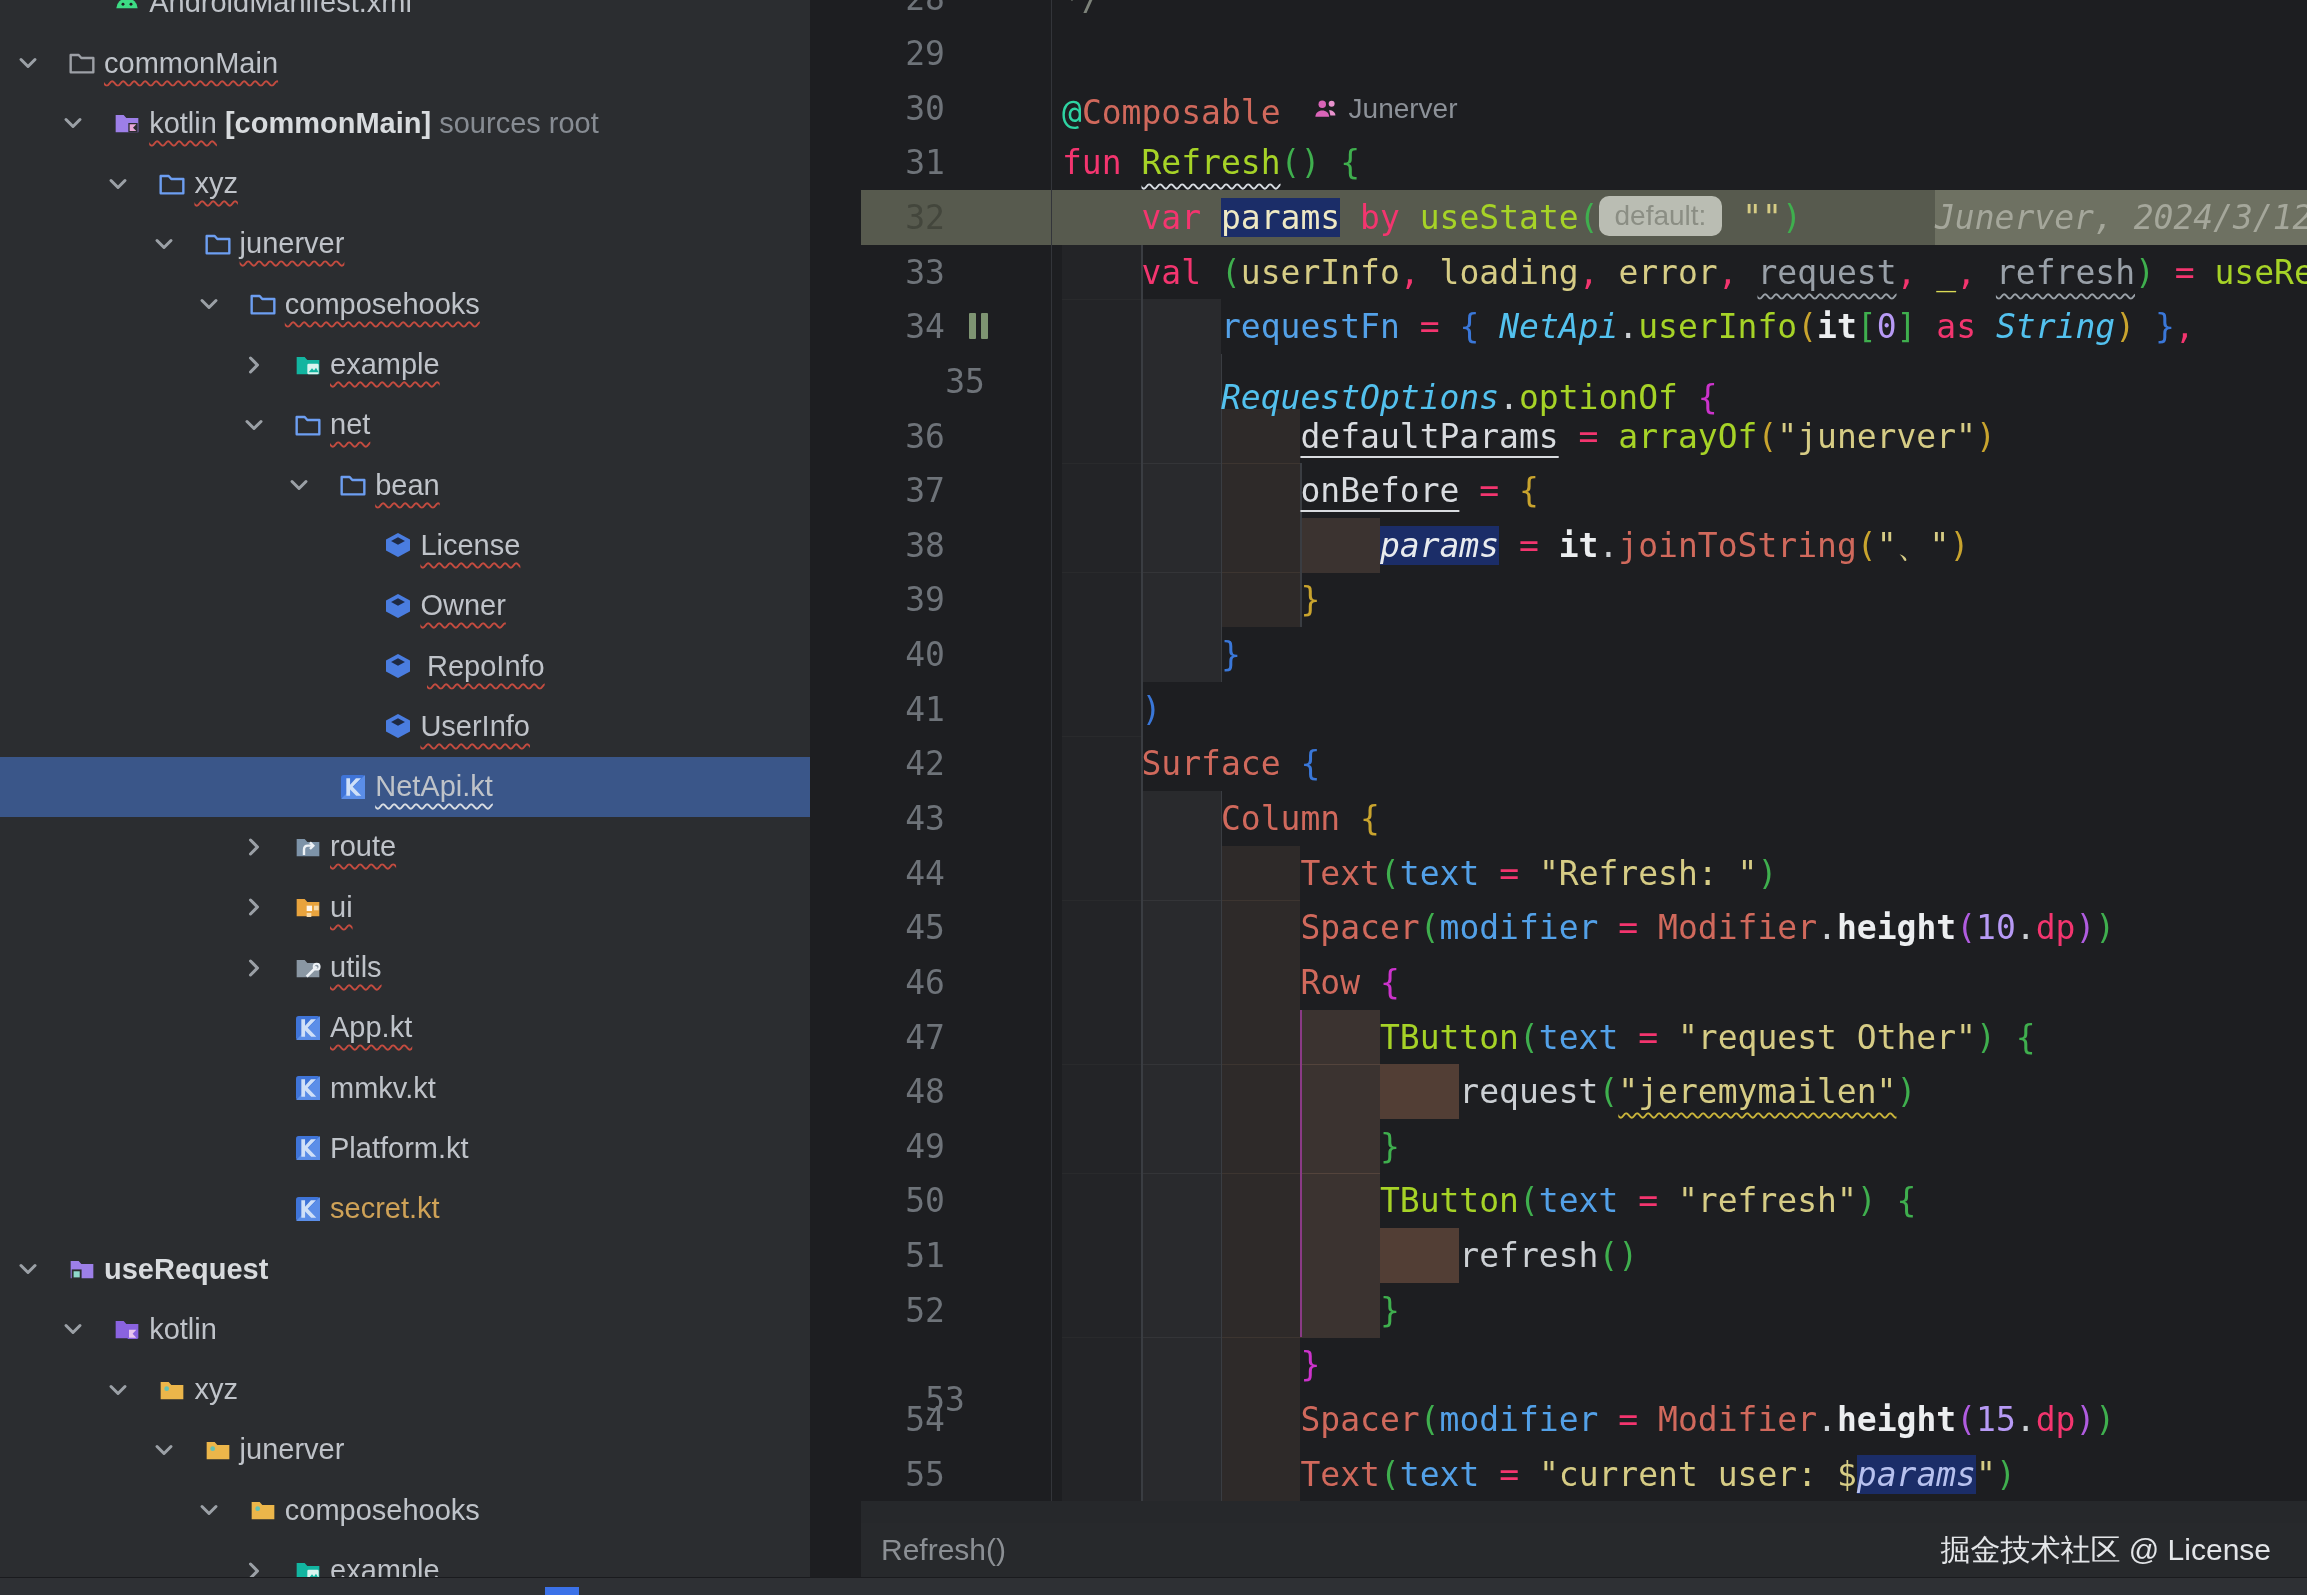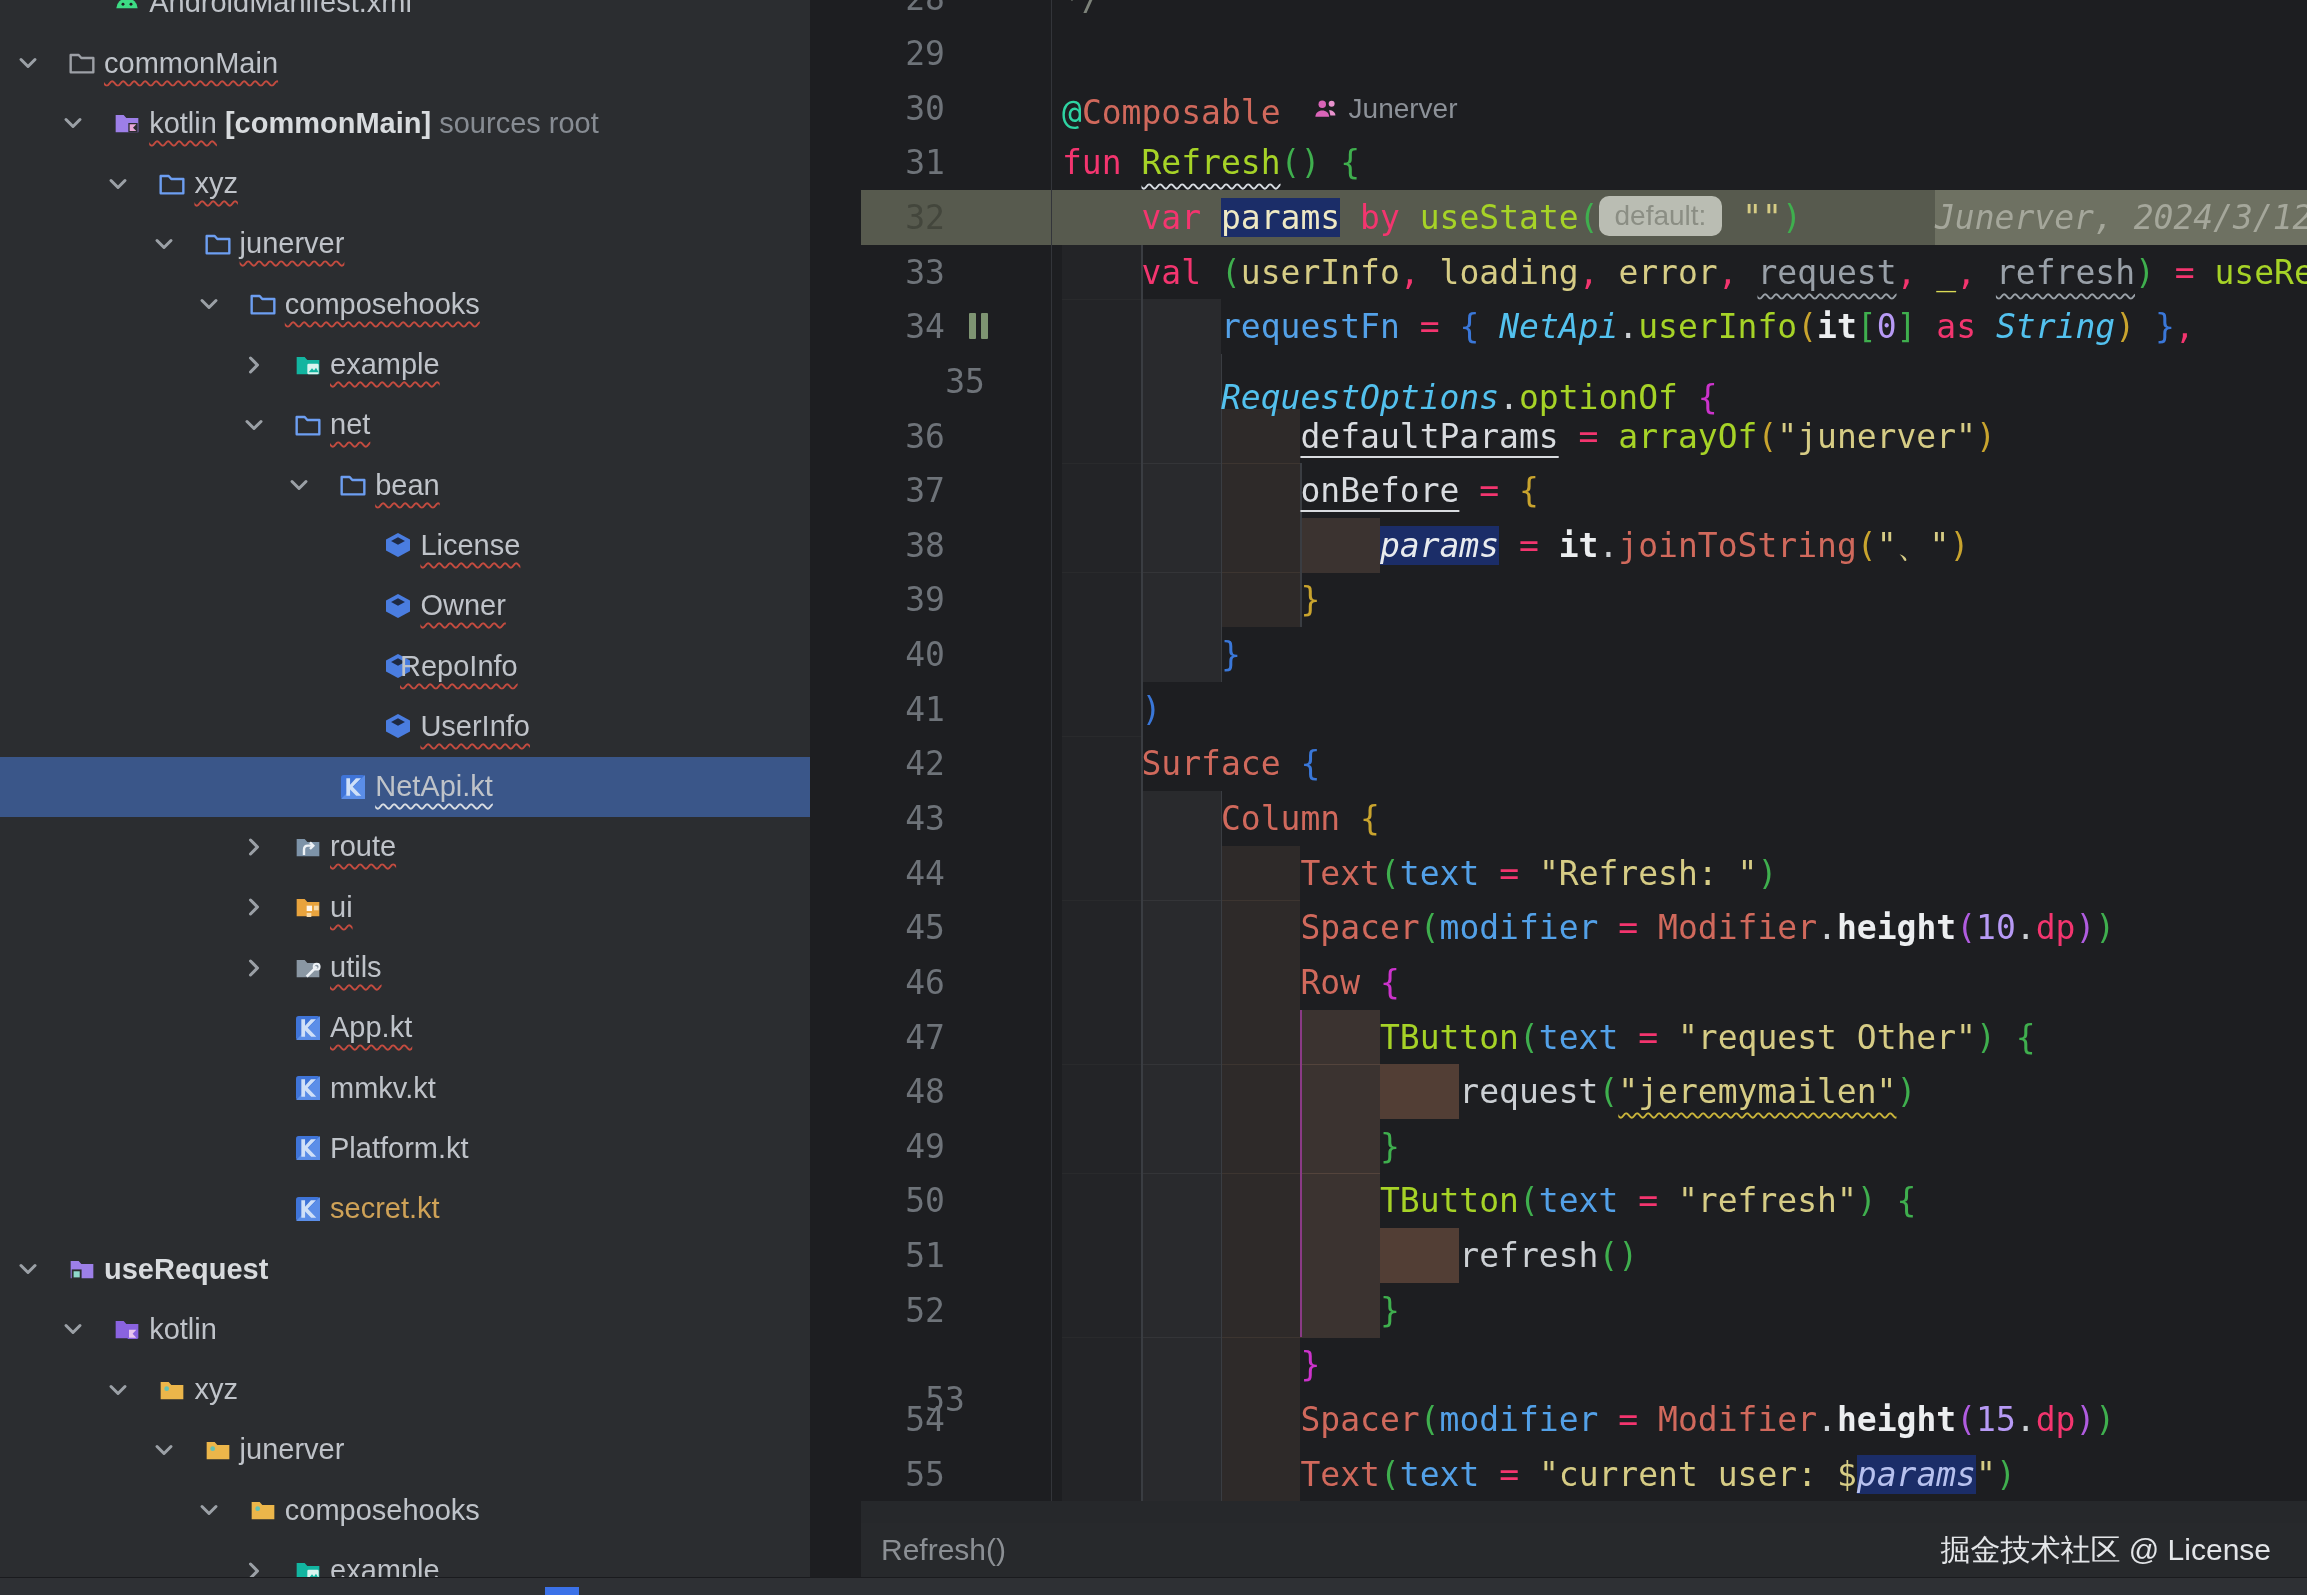--- a/index.html
+++ b/index.html
@@ -177,21 +177,21 @@
             <path d="M12 3l9 4.8v8.4L12 21l-9-4.8V7.8z" fill="#4a7de0"></path>
             <path d="M12 6.2l5.2 2.8L12 11.8 6.8 9z" fill="#1e2a44"></path>
           </svg></span>
         <span class="tlabel" style="left: 420.4px;"><span class="rwavy">Owner</span></span>
       </div>
       <div class="tree-row" style="top: 636px;">
         <span class="ticon" style="left: 382.4px; top: 14px;"><svg width="32" height="32" viewBox="0 0 24 24">
             <path d="M12 3l9 4.8v8.4L12 21l-9-4.8V7.8z" fill="#4a7de0"></path>
             <path d="M12 6.2l5.2 2.8L12 11.8 6.8 9z" fill="#1e2a44"></path>
           </svg></span>
-        <span class="tlabel" style="left: 400px;"><span class="rwavy">RepoInfo</span></span>
+        <span class="tlabel" style="left: 427px;"><span class="rwavy">RepoInfo</span></span>
       </div>
       <div class="tree-row" style="top: 696.3px;">
         <span class="ticon" style="left: 382.4px; top: 14px;"><svg width="32" height="32" viewBox="0 0 24 24">
             <path d="M12 3l9 4.8v8.4L12 21l-9-4.8V7.8z" fill="#4a7de0"></path>
             <path d="M12 6.2l5.2 2.8L12 11.8 6.8 9z" fill="#1e2a44"></path>
           </svg></span>
         <span class="tlabel" style="left: 420.4px;"><span class="rwavy">UserInfo</span></span>
       </div>
       <div class="tree-row selected" style="top: 756.6px;">
         <span class="ticon" style="left: 337.2px; top: 14px;"><svg width="32" height="32" viewBox="0 0 24 24">

